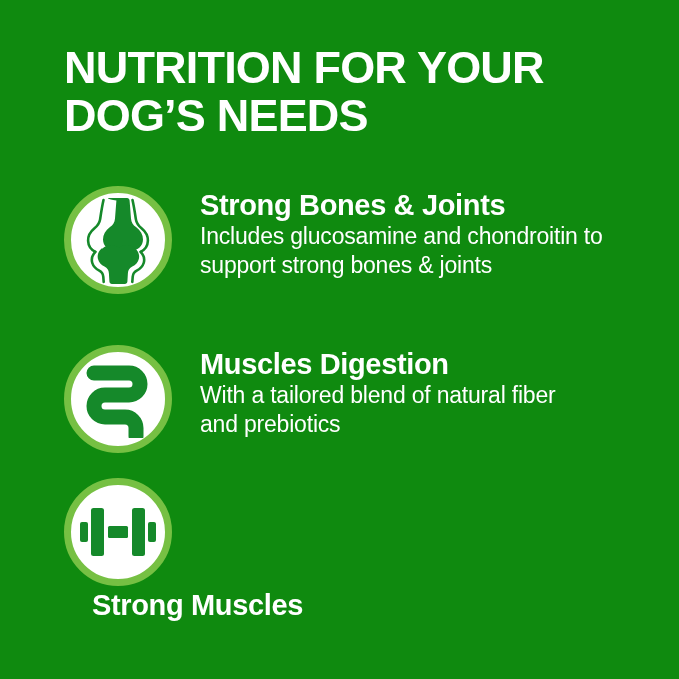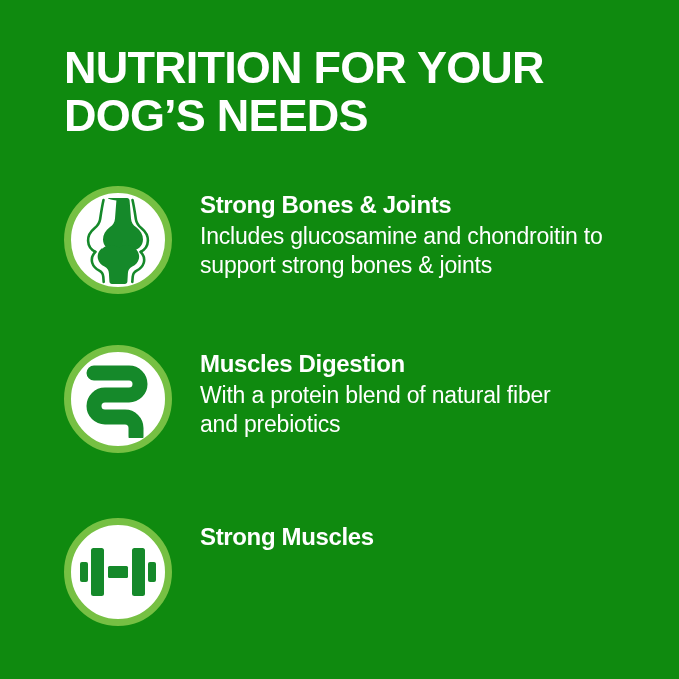--- a/index.html
+++ b/index.html
@@ -41,21 +41,21 @@
   .feature {
     position: absolute;
     left: 64px;
     width: 580px;
     display: flex;
     align-items: flex-start;
   }
 
   #feature-0 { top: 186px; }
   #feature-1 { top: 345px; }
-  #feature-2 { top: 518px; }
+  #feature-2 { top: 478px; flex-direction: column; }
 
   .icon-circle {
     position: relative;
     flex: 0 0 auto;
     width: 108px;
     height: 108px;
     border-radius: 50%;
     background: #ffffff;
     border: 7px solid #76c043;
     display: flex;
@@ -67,21 +67,21 @@
   .icon-circle svg { display: block; }
 
   .feature-text {
     flex: 1 1 auto;
     padding-left: 28px;
     padding-top: 4px;
   }
 
   .feature-title {
     color: #ffffff;
-    font-size: 24px;
+    font-size: 29px;
     font-weight: bold;
     line-height: 30px;
     letter-spacing: -0.35px;
     margin-bottom: 2px;
   }
 
   .feature-desc {
     color: #ffffff;
     font-size: 23px;
     font-weight: normal;
@@ -140,21 +140,21 @@
   </div>
 
   <div class="feature" id="feature-1">
     <div class="icon-circle">
       <svg width="74" height="78" viewBox="0 0 74 78" aria-hidden="true">
         <path d="M13 13 H48 a11 11 0 0 1 0 22 H24 a11 11 0 0 0 0 22 H44 a11 11 0 0 1 11 11 v8" fill="none" stroke="#15892a" stroke-width="15" stroke-linecap="round" stroke-linejoin="round"></path>
       </svg>
     </div>
     <div class="feature-text">
       <div class="feature-title">Muscles Digestion</div>
-      <div class="feature-desc">With a protein blend of natural fiber and prebiotics</div>
+      <div class="feature-desc">With a tailored blend of natural fiber and prebiotics</div>
     </div>
   </div>
 
   <div class="feature" id="feature-2">
     <div class="icon-circle">
       <svg width="80" height="60" viewBox="0 0 80 60" aria-hidden="true">
         <g fill="#15892a">
 
           <rect x="2" y="20" width="8" height="20" rx="2"></rect>
           <rect x="70" y="20" width="8" height="20" rx="2"></rect>

